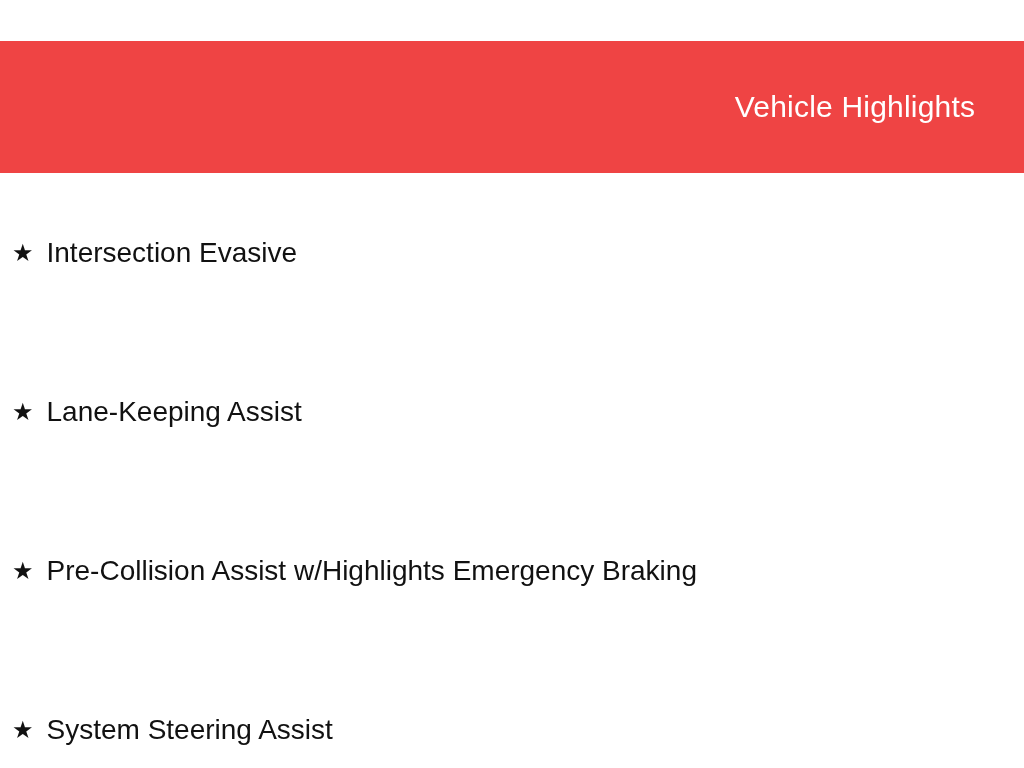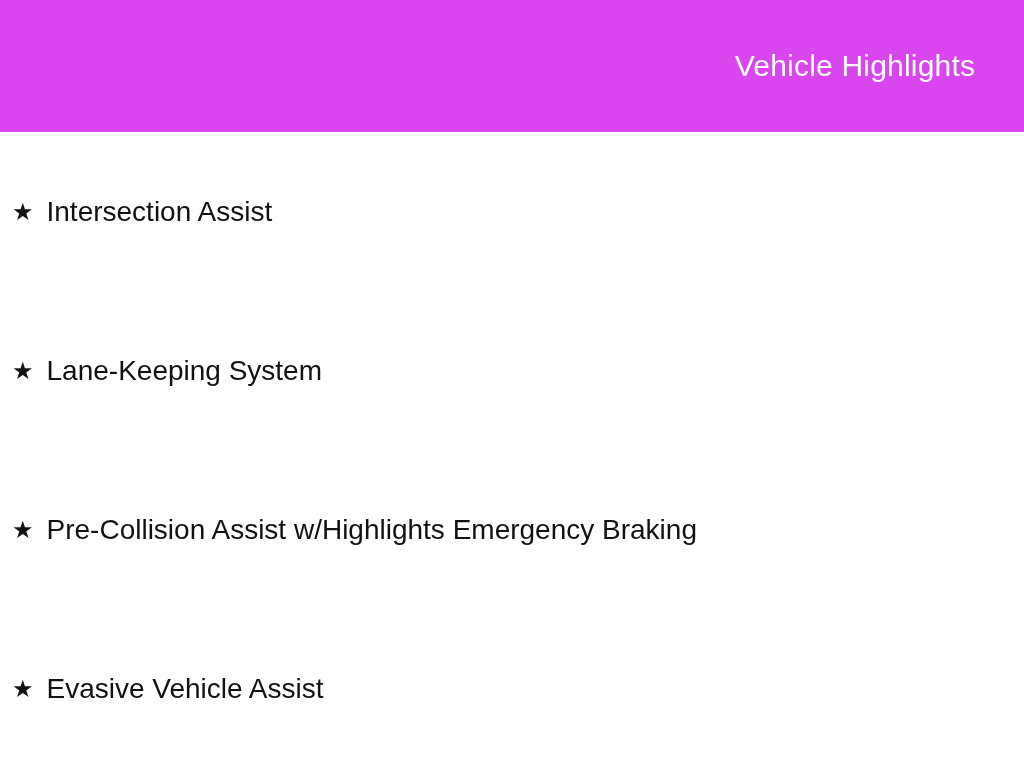--- a/index.html
+++ b/index.html
@@ -16,21 +16,22 @@
   .page {
     position: relative;
     width: 1024px;
     height: 768px;
     background: #ffffff;
   }
   .header {
     position: relative;
     width: 100%;
     height: 132px;
-    background: #d946ef;
+    background: #ef4444;
+    margin-top: 41px;
   }
   .header-title {
     position: absolute;
     left: 855px;
     top: 50%;
     transform: translate(-50%, -50%);
     color: #ffffff;
     font-size: 30px;
     font-weight: 400;
     white-space: nowrap;
@@ -64,33 +65,33 @@
 <div class="page">
 
   <div class="header">
     <div class="header-title">Vehicle Highlights</div>
   </div>
 
   <div class="highlight-list">
 
     <div class="highlight-item">
       <span class="star">★</span>
-      <span class="item-label">Intersection Assist</span>
+      <span class="item-label">Intersection Evasive</span>
     </div>
 
     <div class="highlight-item">
       <span class="star">★</span>
-      <span class="item-label">Lane-Keeping System</span>
+      <span class="item-label">Lane-Keeping Assist</span>
     </div>
 
     <div class="highlight-item">
       <span class="star">★</span>
       <span class="item-label">Pre-Collision Assist w/Highlights Emergency Braking</span>
     </div>
 
     <div class="highlight-item">
       <span class="star">★</span>
-      <span class="item-label">Evasive Vehicle Assist</span>
+      <span class="item-label">System Steering Assist</span>
     </div>
 
   </div>
 
 </div>
 
 </body></html>

